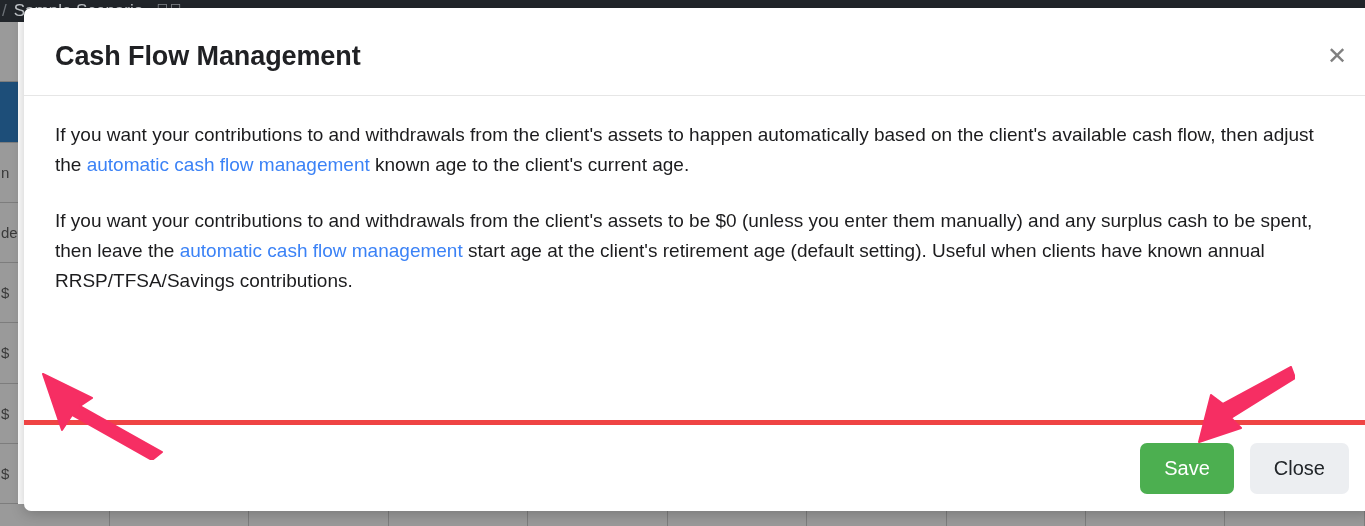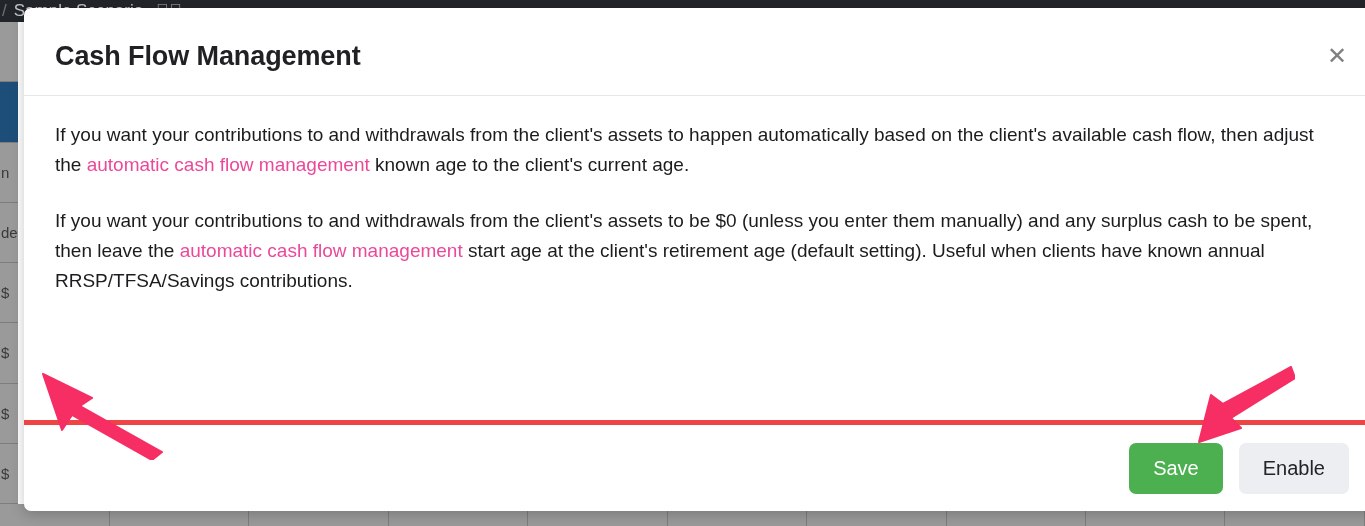--- a/index.html
+++ b/index.html
@@ -139,21 +139,21 @@
   }
   .modal-body p {
     margin: 0 0 26px 0;
     font-size: 19px;
     line-height: 1.58;
     color: #1c1c1e;
     max-width: 1290px;
   }
   .modal-body p:last-of-type { margin-bottom: 0; }
   .inline-link {
-    color: #ec4899;
+    color: #3b82f6;
     text-decoration: none;
     cursor: pointer;
   }
 
   .checkbox-row {
     display: flex;
     align-items: center;
     margin-top: 31px;
   }
   .cb-box {
@@ -274,21 +274,21 @@
 
     <p>
       <span>If you want your contributions to and withdrawals from the client's assets to be $0 (unless you enter them manually) and any surplus cash to be spent, then leave the </span><a class="inline-link">automatic cash flow management</a><span> start age at the client's retirement age (default setting). Useful when clients have known annual RRSP/TFSA/Savings contributions.</span>
     </p>
 
 
   </div>
 
   <div class="modal-footer">
     <button class="btn btn-save">Save</button>
-    <button class="btn btn-close">Enable</button>
+    <button class="btn btn-close">Close</button>
   </div>
 
 </div>
 
 <svg class="arrow" id="arrow-checkbox" viewBox="0 0 130 92">
   <g>
     <path d="M3 6 L52 30 L40 38 L122 84 L112 92 L32 47 L22 62 Z" fill="#f62e63" stroke="#f62e63" stroke-width="2" stroke-linejoin="round"></path>
   </g>
 </svg>
 

